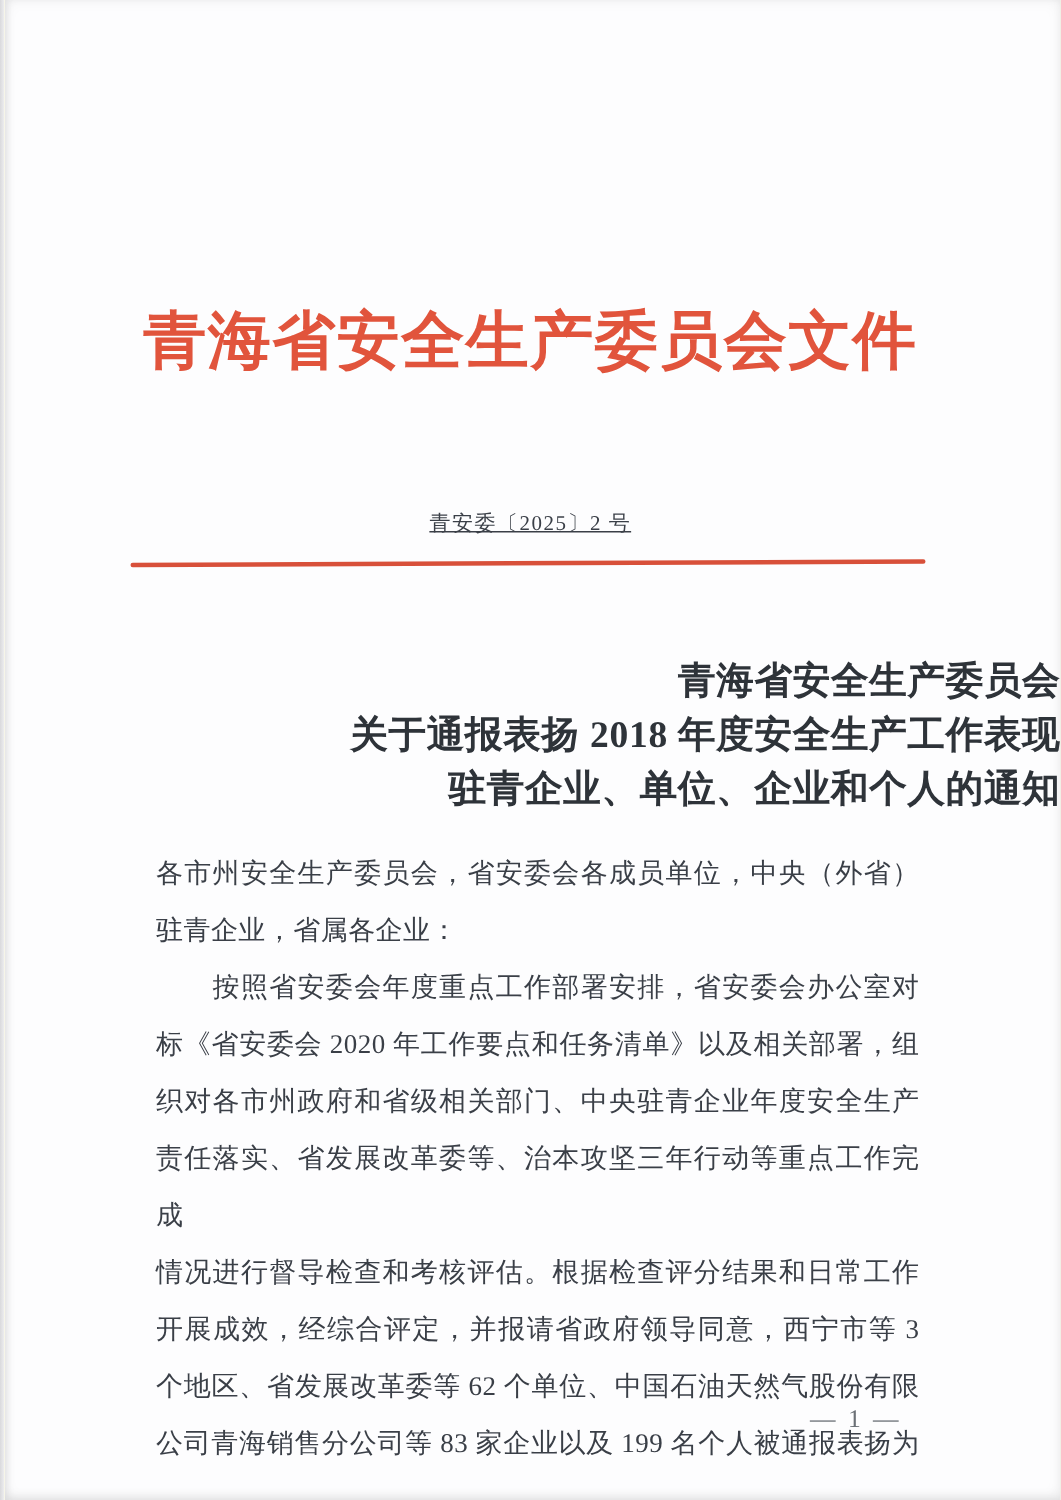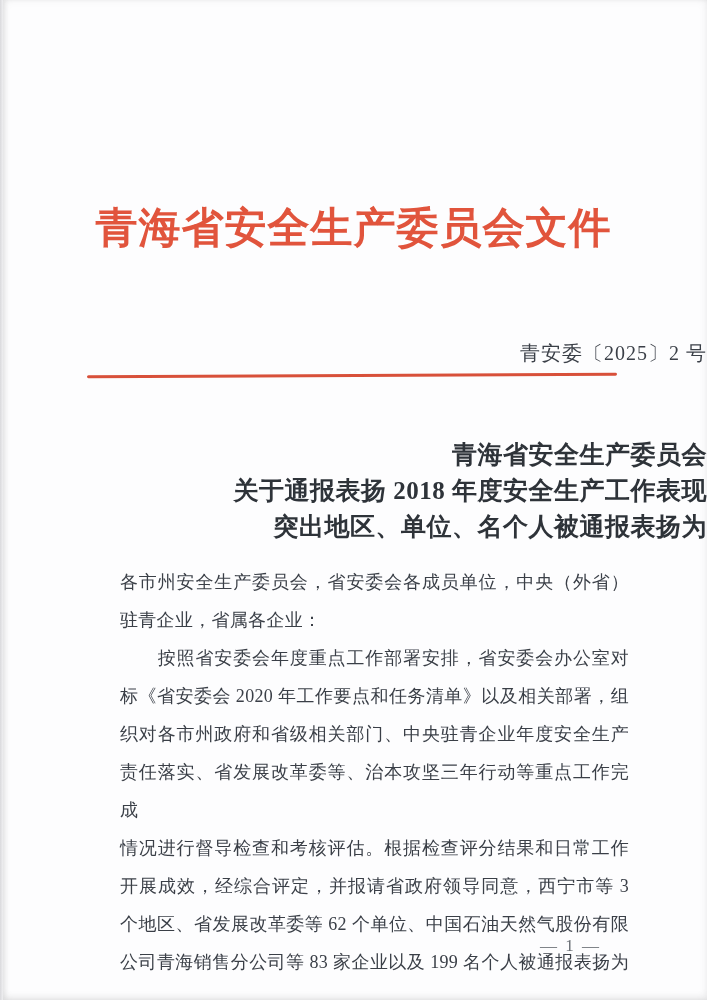--- a/index.html
+++ b/index.html
@@ -39,24 +39,25 @@
     font-size: 42px;
     font-weight: bold;
     letter-spacing: 1px;
     line-height: 1.2;
     white-space: nowrap;
   }
   .doc-number {
     position: absolute;
     left: 0; right: 0;
     top: 340px;
-    text-align: right;
+    text-align: center;
     color: var(--ink, #3a3f47);
-    font-size: 20px;
+    font-size: 14px;
     letter-spacing: 1px;
+    text-decoration: underline;
   }
   .red-rule {
     position: absolute;
     left: 87px;
     top: 374px;
     width: 530px;
     height: 3px;
     background: var(--rule-red, #d8503a);
     border-radius: 2px;
     transform: rotate(-0.25deg);
@@ -67,21 +68,21 @@
     top: 437px;
     text-align: right;
     color: #2e3339;
     font-size: 25px;
     font-weight: bold;
     line-height: 36px;
     letter-spacing: 0.5px;
   }
   .body-text {
     position: absolute;
-    left: 120px;
+    left: 104px;
     top: 563px;
     width: 509px;
     color: var(--ink, #3a3f47);
     font-size: 18px;
     line-height: 38px;
     letter-spacing: 0.3px;
   }
   .body-line {
     white-space: nowrap;
   }
@@ -109,21 +110,21 @@
 
   <div class="banner">青海省安全生产委员会文件</div>
 
   <div class="doc-number">青安委〔2025〕2 号</div>
 
   <div class="red-rule"></div>
 
   <div class="doc-title">
     <div>青海省安全生产委员会</div>
     <div>关于通报表扬 2018 年度安全生产工作表现</div>
-    <div>突出地区、单位、名个人被通报表扬为</div>
+    <div>驻青企业、单位、企业和个人的通知</div>
   </div>
 
   <div class="body-text" id="body-lines">
       <div class="body-line fill">各市州安全生产委员会，省安委会各成员单位，中央（外省）</div>
       <div class="body-line">驻青企业，省属各企业：</div>
       <div class="body-line fill">　　按照省安委会年度重点工作部署安排，省安委会办公室对</div>
       <div class="body-line fill">标《省安委会 2020 年工作要点和任务清单》以及相关部署，组</div>
       <div class="body-line fill">织对各市州政府和省级相关部门、中央驻青企业年度安全生产</div>
       <div class="body-line fill">责任落实、省发展改革委等、治本攻坚三年行动等重点工作完成</div>
       <div class="body-line fill">情况进行督导检查和考核评估。根据检查评分结果和日常工作</div>

